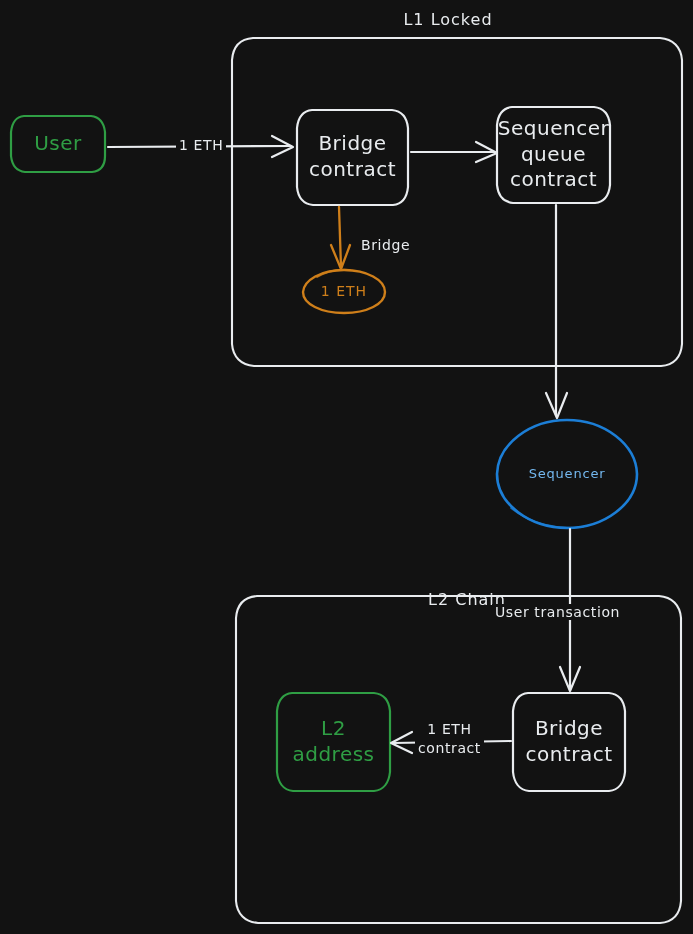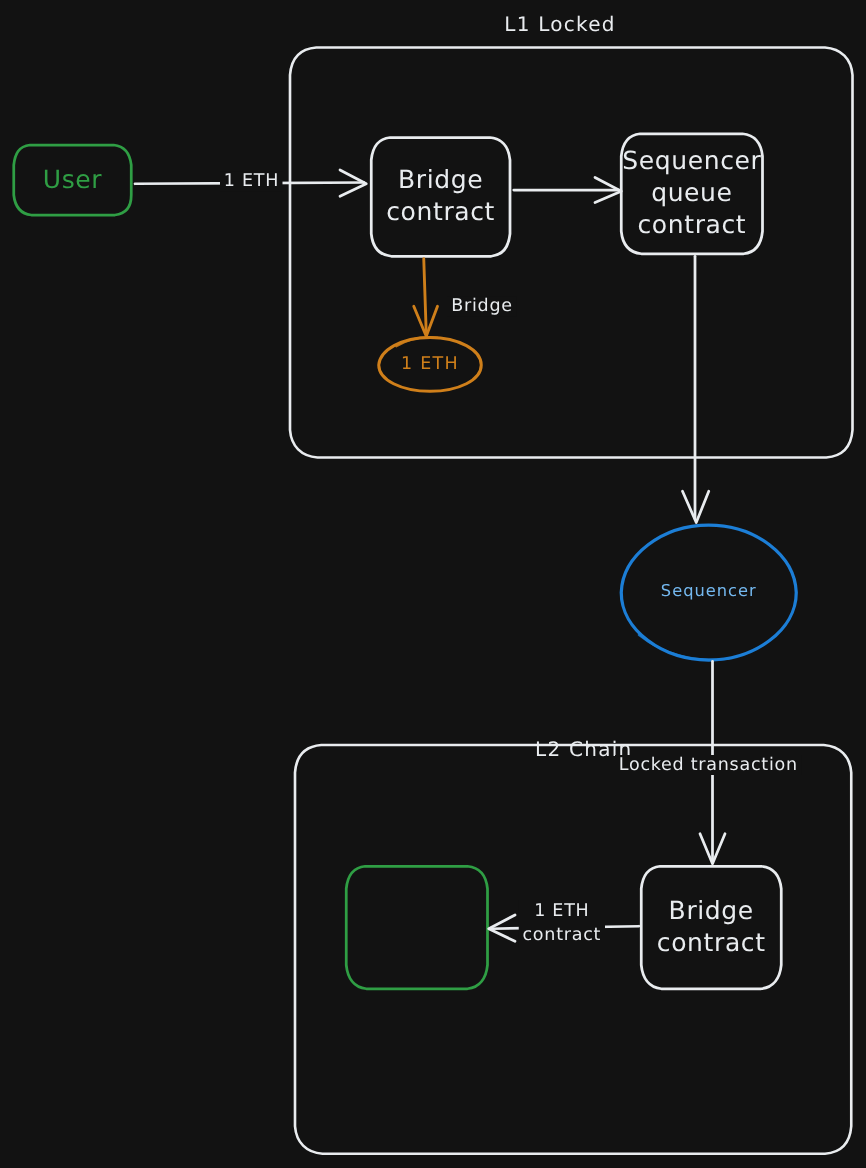--- a/index.html
+++ b/index.html
@@ -172,30 +172,34 @@
   </div>
 
   <div class="node-text orange" style="left:303px; top:270px; width:82px; height:43px;">
     <span>1 ETH</span>
   </div>
 
   <div class="node-text blue" style="left:497px; top:420px; width:140px; height:108px;">
     <span>Sequencer</span>
   </div>
 
+  <div class="node-text green" style="left:277px; top:692px; width:113px; height:99px;">
+    <span>L2</span>
+    <span>address</span>
+  </div>
 
   <div class="node-text" style="left:513px; top:692px; width:112px; height:99px;">
     <span>Bridge</span>
     <span>contract</span>
   </div>
 
   <div class="edge-label" style="left:176px; top:137px;">1 ETH</div>
 
   <div class="edge-label" style="left:358px; top:237px;">Bridge</div>
 
-  <div class="edge-label" style="left:492px; top:604px;">Locked transaction</div>
+  <div class="edge-label" style="left:492px; top:604px;">User transaction</div>
 
   <div class="edge-label two-line" style="left:415px; top:720px;">
     <div>1 ETH</div>
     <div>contract</div>
   </div>
 
 </div>
 
 </body></html>

